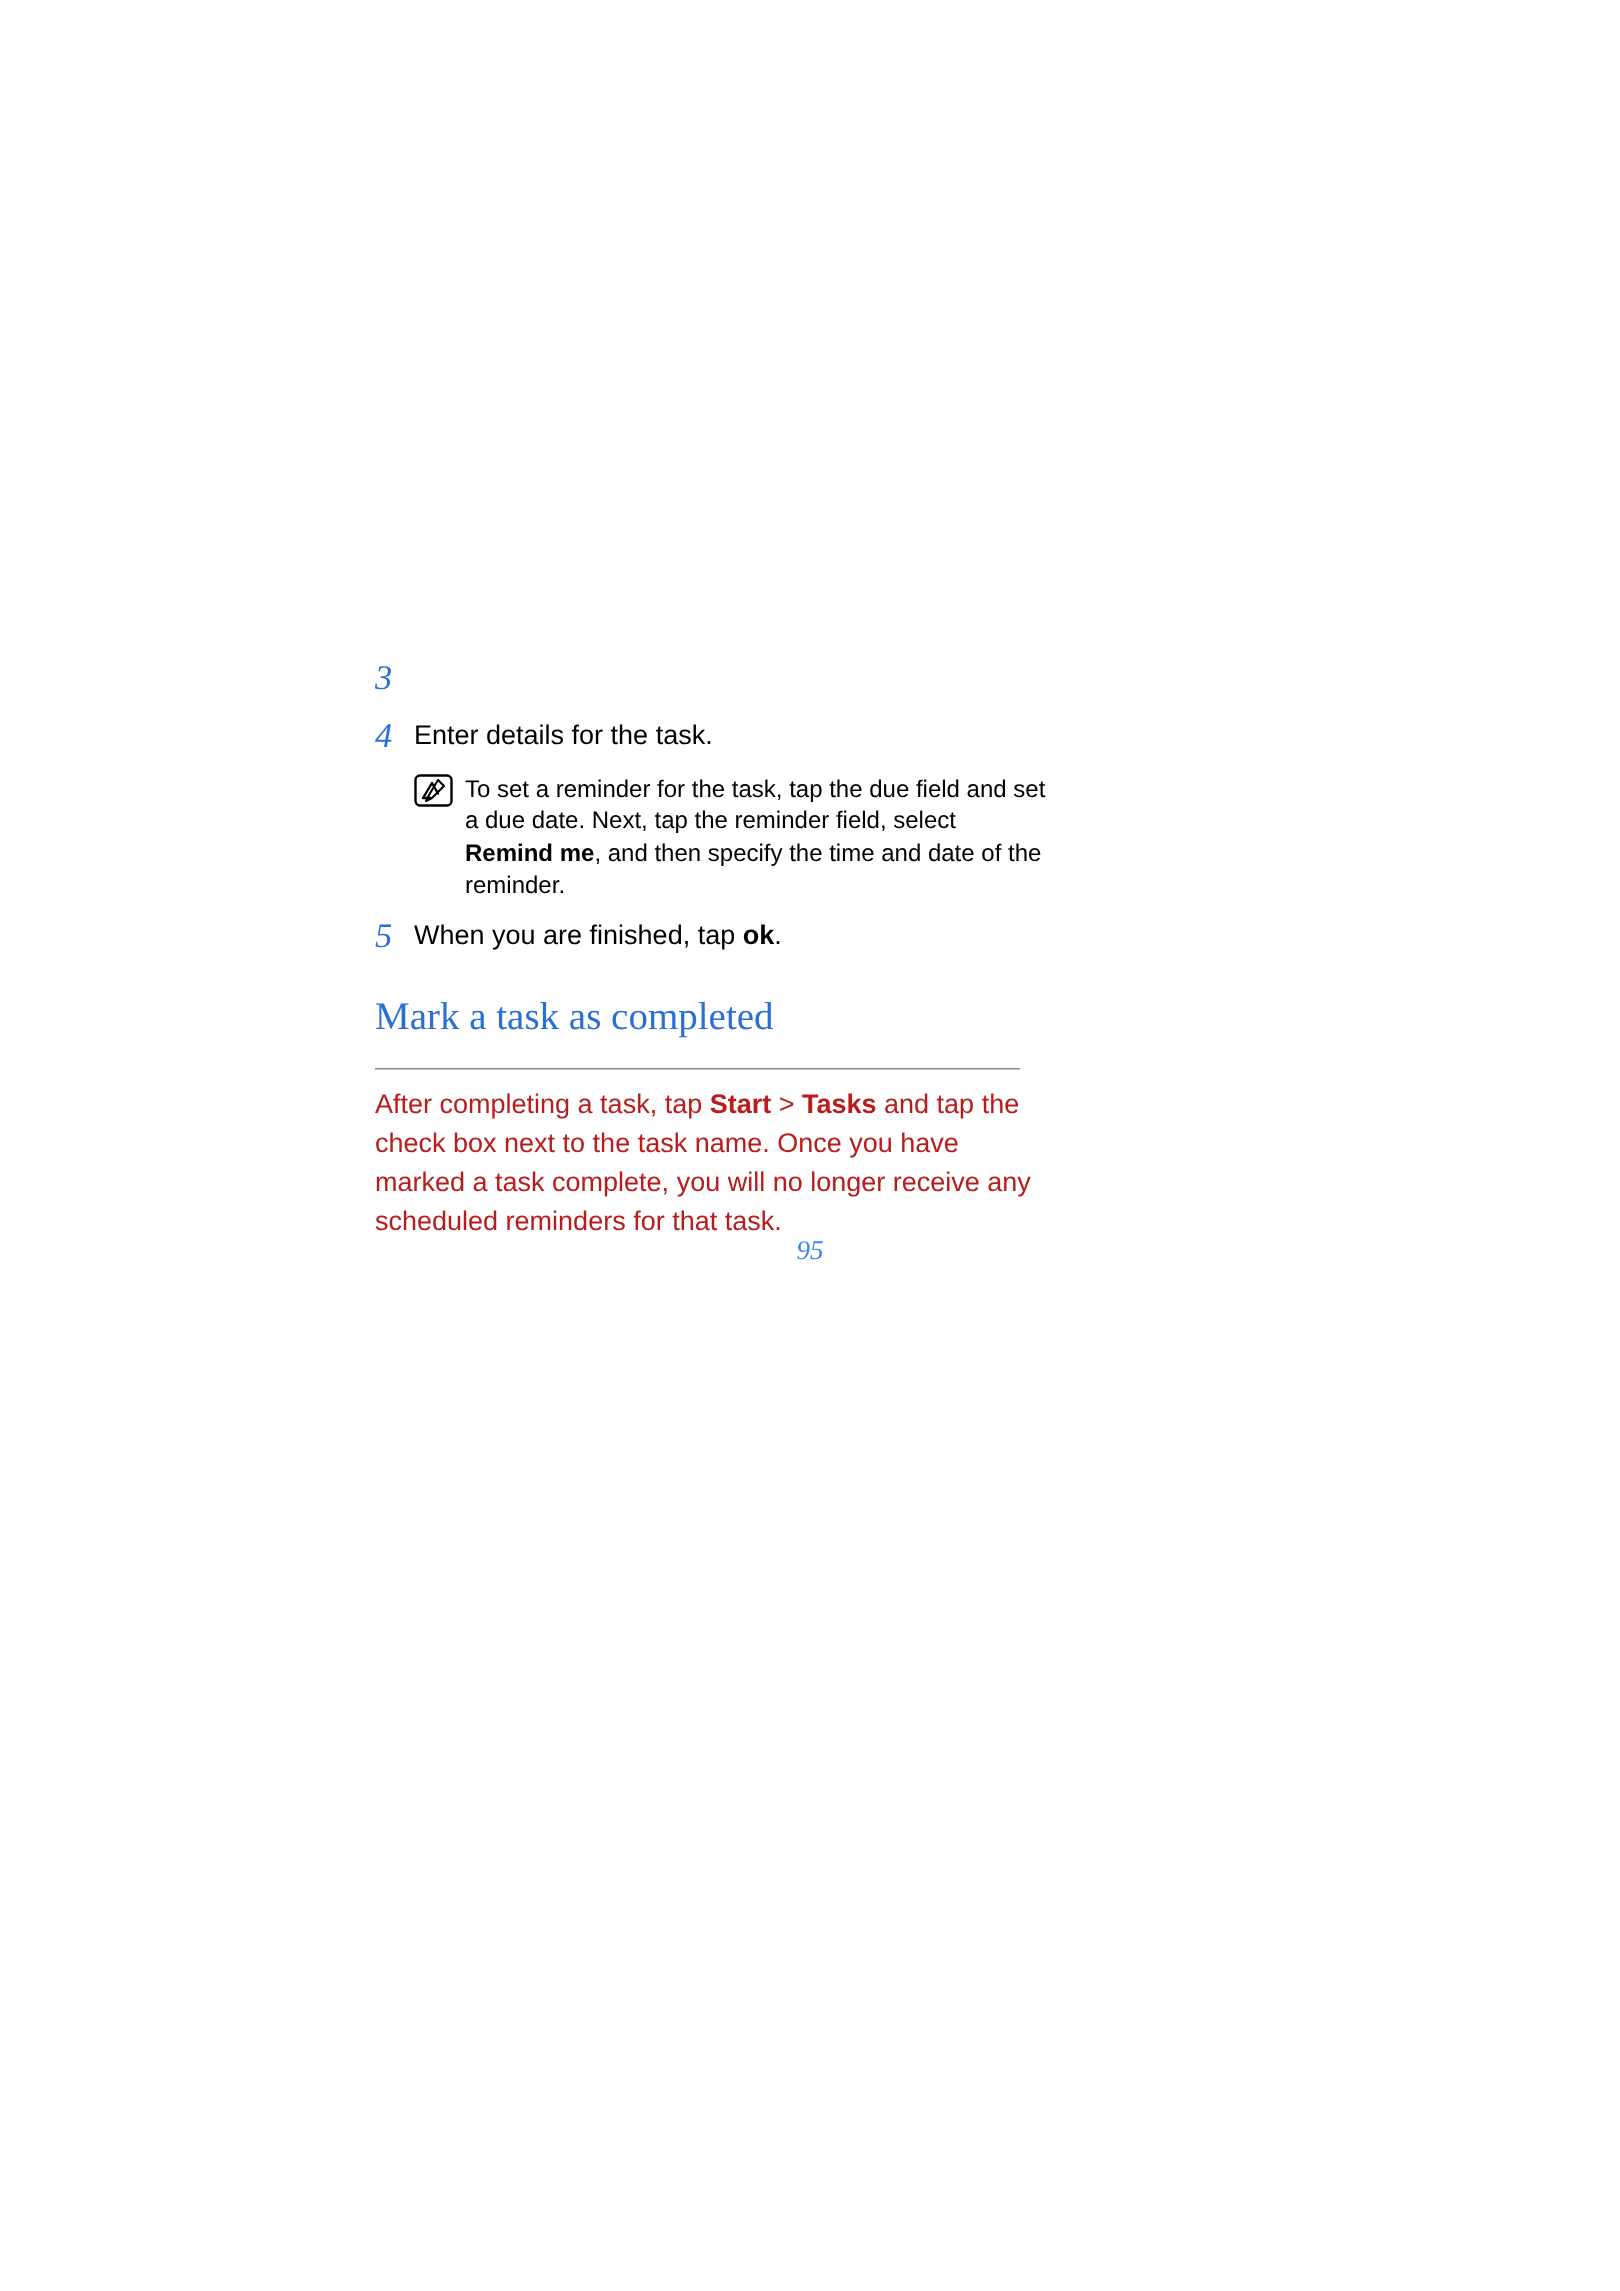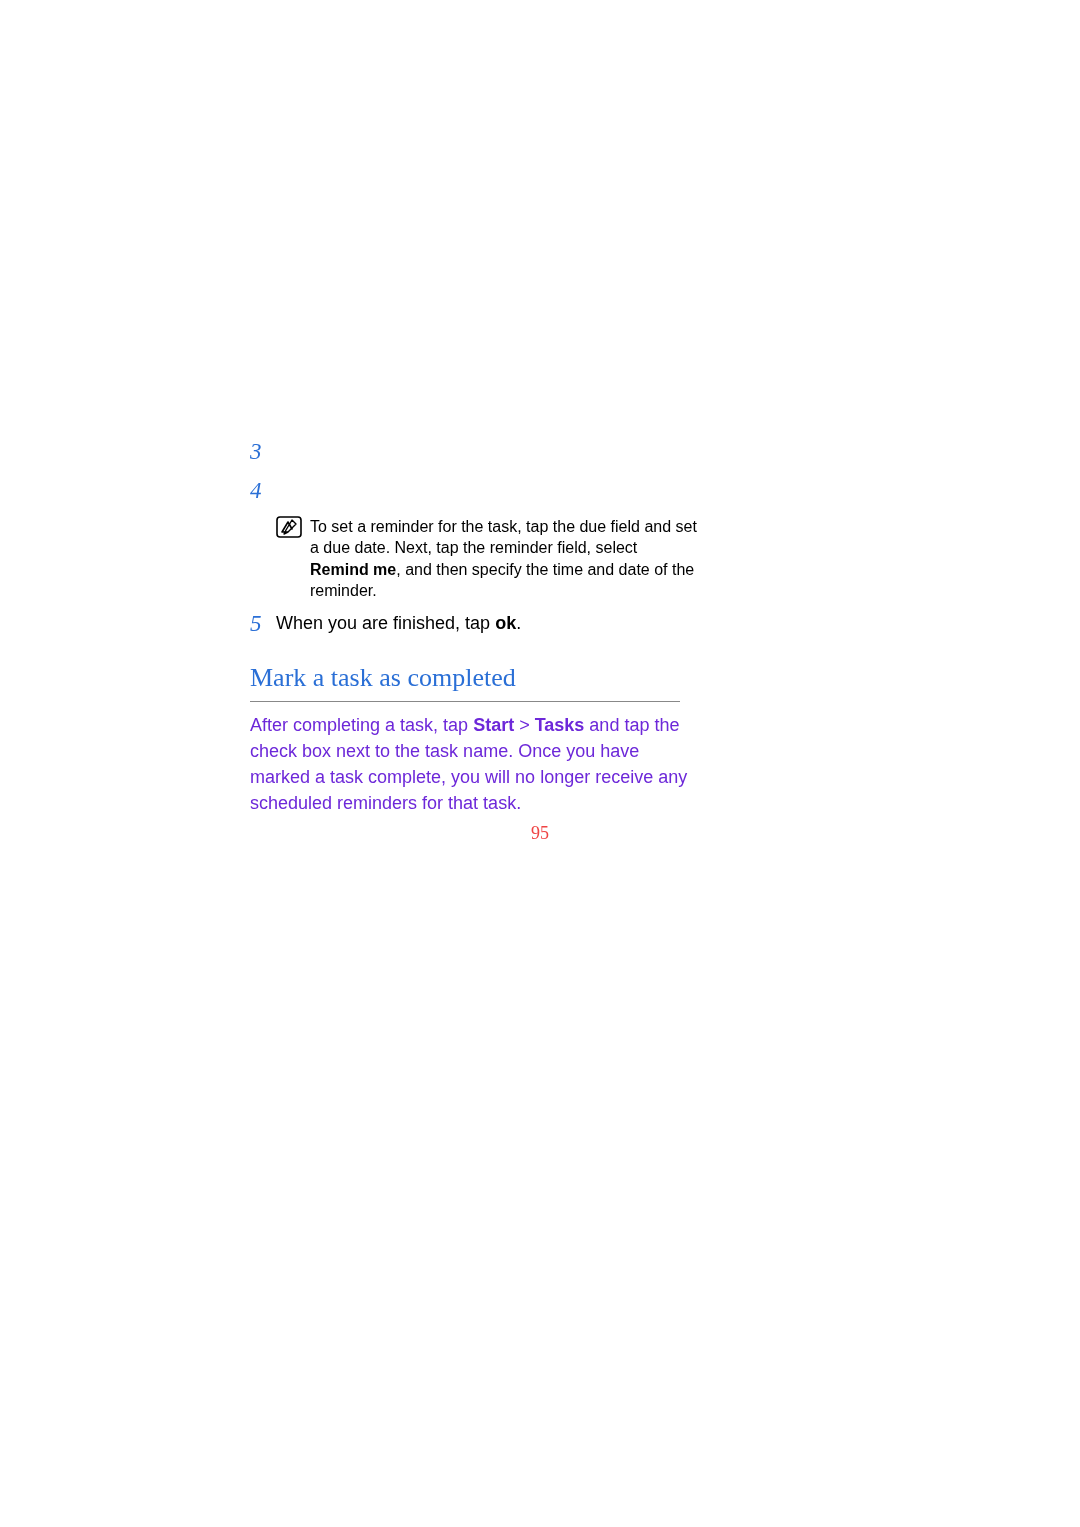--- a/index.html
+++ b/index.html
@@ -67,56 +67,58 @@
     font-weight: bold;
   }
   .section-heading {
     font-family: Georgia, 'Times New Roman', serif;
     color: #2a6fd6;
     font-size: 26px;
     font-weight: normal;
     margin-top: 24px;
     margin-bottom: 6px;
     border-bottom: 1px solid #888888;
-    padding-bottom: 8px;
+    padding-bottom: 19px;
     width: 430px;
   }
   .para {
     font-size: 18px;
     line-height: 1.45;
-    color: #6d28d9;
+    color: #b91c1c;
     margin-top: 10px;
     width: 440px;
   }
   .para b {
     font-weight: bold;
   }
   .page-num {
     position: absolute;
     left: 0;
     width: 1080px;
     top: 823px;
     text-align: center;
     font-family: Georgia, 'Times New Roman', serif;
+    font-style: italic;
     font-size: 18px;
-    color: #ef4444;
+    color: #3b82f6;
   }
 </style>
 </head>
 <body>
 
 <div class="page">
   <div class="content">
 
     <div class="step">
       <div class="step-num">3</div>
     </div>
 
     <div class="step">
       <div class="step-num">4</div>
+      <div class="step-body">Enter details for the task.</div>
     </div>
 
     <div class="note-block">
       <div class="note-icon">
         <svg viewBox="0 0 26 22" width="26" height="22">
           <rect x="1" y="1" width="24" height="20" rx="3" ry="3" fill="none" stroke="#000" stroke-width="1.6"></rect>
           <path d="M6 16 L12 6 L16 13 M9 11 L6 16 L11 16" fill="none" stroke="#000" stroke-width="1.6" stroke-linecap="round" stroke-linejoin="round"></path>
           <path d="M16 4 L20 8 L12 16 L8 18 L10 14 Z" fill="none" stroke="#000" stroke-width="1.4" stroke-linejoin="round"></path>
         </svg>
       </div>

